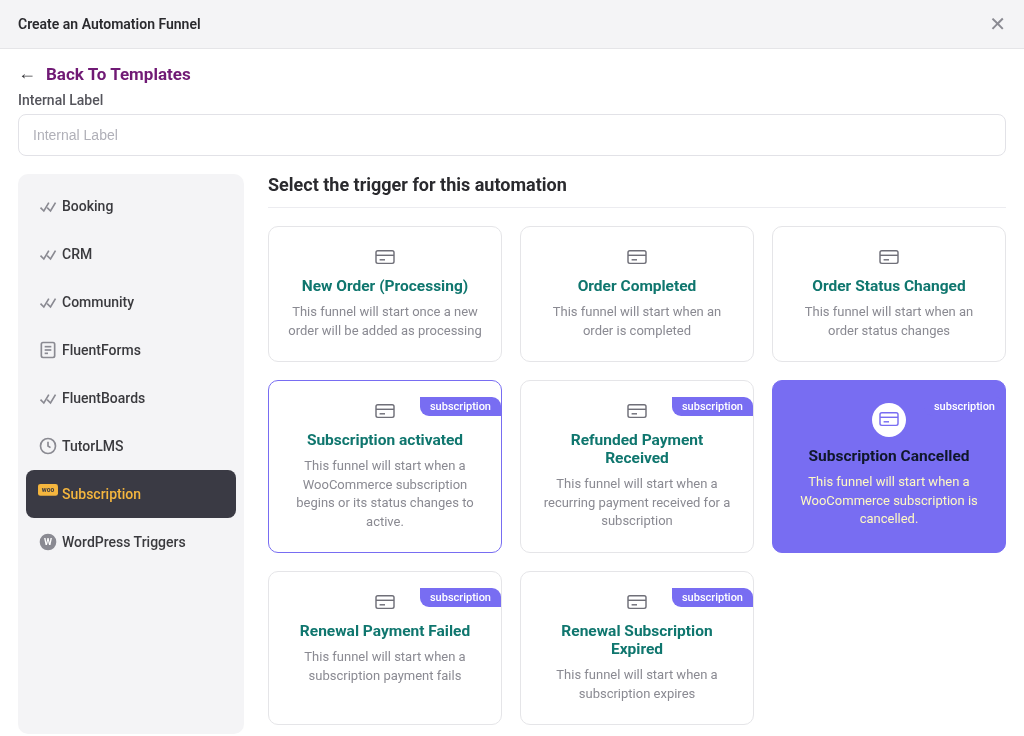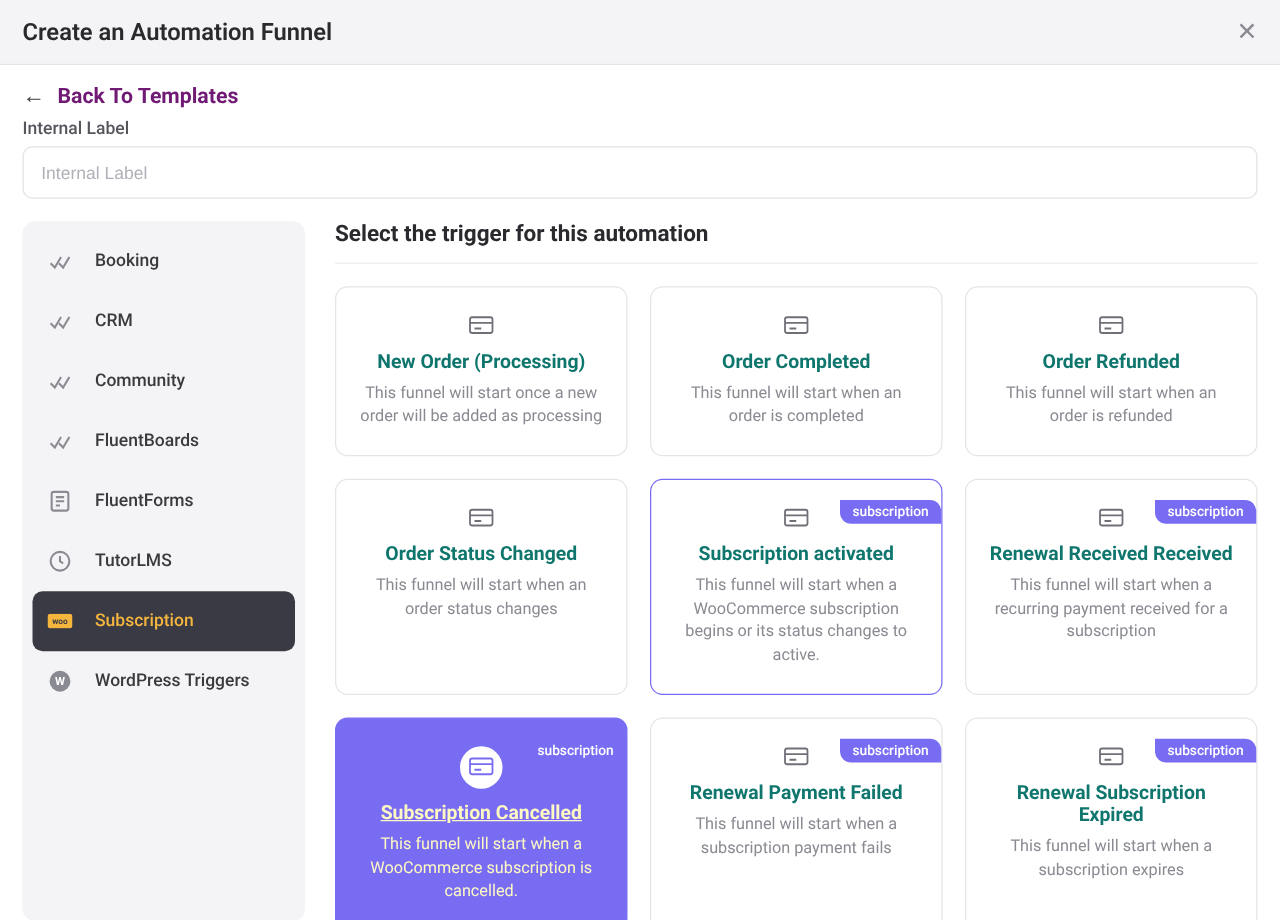--- a/index.html
+++ b/index.html
@@ -17,21 +17,21 @@
 }
 .modal-header {
   display: flex;
   align-items: center;
   justify-content: space-between;
   padding: 14px 18px;
   background: #f4f4f6;
   border-bottom: 1px solid #e5e5e8;
 }
 .modal-title {
-  font-size: 19px;
+  font-size: 14px;
   font-weight: 600;
   color: #2a2a2e;
 }
 .close-btn {
   color: #8a8a92;
   font-size: 20px;
   line-height: 1;
   cursor: pointer;
   background: none;
   border: none;
@@ -82,37 +82,37 @@
 .sidebar {
   width: 226px;
   background: #f4f4f6;
   border-radius: 10px;
   padding: 8px 8px;
   flex-shrink: 0;
 }
 .side-item {
   display: flex;
   align-items: center;
-  gap: 18px;
+  gap: 4px;
   padding: 14px 12px;
   border-radius: 8px;
   cursor: pointer;
   font-size: 14px;
   font-weight: 500;
   color: #3a3a3e;
 }
 .side-item.active {
   background: #3a3a44;
   color: #f5b63e;
 }
 .side-icon {
   width: 20px;
   height: 20px;
   display: inline-flex;
-  align-items: center;
+  align-items: flex-start;
   justify-content: center;
   color: #8a8a92;
 }
 .side-item.active .side-icon {
   color: #f5b63e;
 }
 .main {
   flex: 1;
 }
 .section-title {
@@ -156,21 +156,21 @@
   color: #8a8a92;
   line-height: 1.45;
 }
 .card.highlight {
   border-color: #786df2;
 }
 .card.selected {
   background: #786df2;
   border-color: #786df2;
 }
-.card.selected .card-title { color: #fef9c3; text-decoration: underline; }
+.card.selected .card-title { color: #0f172a; }
 .card.selected .card-desc { color: #fef9c3; }
 .card.selected .card-icon {
   width: 34px;
   height: 34px;
   border-radius: 50%;
   background: #fff;
   color: #786df2;
 }
 .badge {
   position: absolute;
@@ -235,40 +235,40 @@
           <svg viewBox="0 0 24 24" fill="none" stroke="#8a8a92" stroke-width="2">
             <path d="M3 14l4 4L13 8"></path>
             <path d="M11 14l4 4L21 8"></path>
           </svg>
         </span>
         <span>Community</span>
       </div>
       <div class="side-item">
         <span class="side-icon">
           <svg viewBox="0 0 24 24" fill="none" stroke="#8a8a92" stroke-width="2">
-            <path d="M3 14l4 4L13 8"></path>
-            <path d="M11 14l4 4L21 8"></path>
-          </svg>
-        </span>
-        <span>FluentBoards</span>
-      </div>
-      <div class="side-item">
-        <span class="side-icon">
-          <svg viewBox="0 0 24 24" fill="none" stroke="#8a8a92" stroke-width="2">
             <rect x="4" y="3" width="16" height="18" rx="2"></rect>
             <line x1="8" y1="8" x2="16" y2="8"></line>
             <line x1="8" y1="12" x2="16" y2="12"></line>
             <line x1="8" y1="16" x2="12" y2="16"></line>
           </svg>
         </span>
         <span>FluentForms</span>
       </div>
       <div class="side-item">
         <span class="side-icon">
           <svg viewBox="0 0 24 24" fill="none" stroke="#8a8a92" stroke-width="2">
+            <path d="M3 14l4 4L13 8"></path>
+            <path d="M11 14l4 4L21 8"></path>
+          </svg>
+        </span>
+        <span>FluentBoards</span>
+      </div>
+      <div class="side-item">
+        <span class="side-icon">
+          <svg viewBox="0 0 24 24" fill="none" stroke="#8a8a92" stroke-width="2">
             <circle cx="12" cy="12" r="9"></circle>
             <path d="M12 7v5l3 2"></path>
           </svg>
         </span>
         <span>TutorLMS</span>
       </div>
       <div class="side-item active">
         <span class="side-icon">
           <svg viewBox="0 0 24 14">
             <rect x="0" y="0" width="24" height="14" rx="3" fill="#f5b63e"></rect>
@@ -305,42 +305,35 @@
               <line x1="2" y1="7" x2="22" y2="7"></line>
               <line x1="6" y1="12" x2="12" y2="12"></line>
             </svg>
           </div><div class="card-title">Order Completed</div><div class="card-desc">This funnel will start when an order is completed</div></div>
         <div class="card"><div class="card-icon ic-card">
             <svg viewBox="0 0 24 20" fill="none" stroke="currentColor" stroke-width="1.6">
               <rect x="2" y="2" width="20" height="14" rx="2"></rect>
               <line x1="2" y1="7" x2="22" y2="7"></line>
               <line x1="6" y1="12" x2="12" y2="12"></line>
             </svg>
-          </div><div class="card-title">Order Refunded</div><div class="card-desc">This funnel will start when an order is refunded</div></div>
-        <div class="card"><div class="card-icon ic-card">
-            <svg viewBox="0 0 24 20" fill="none" stroke="currentColor" stroke-width="1.6">
-              <rect x="2" y="2" width="20" height="14" rx="2"></rect>
-              <line x1="2" y1="7" x2="22" y2="7"></line>
-              <line x1="6" y1="12" x2="12" y2="12"></line>
-            </svg>
           </div><div class="card-title">Order Status Changed</div><div class="card-desc">This funnel will start when an order status changes</div></div>
         <div class="card highlight"><div class="badge">subscription</div><div class="card-icon ic-card">
             <svg viewBox="0 0 24 20" fill="none" stroke="currentColor" stroke-width="1.6">
               <rect x="2" y="2" width="20" height="14" rx="2"></rect>
               <line x1="2" y1="7" x2="22" y2="7"></line>
               <line x1="6" y1="12" x2="12" y2="12"></line>
             </svg>
           </div><div class="card-title">Subscription activated</div><div class="card-desc">This funnel will start when a WooCommerce subscription begins or its status changes to active.</div></div>
         <div class="card"><div class="badge">subscription</div><div class="card-icon ic-card">
             <svg viewBox="0 0 24 20" fill="none" stroke="currentColor" stroke-width="1.6">
               <rect x="2" y="2" width="20" height="14" rx="2"></rect>
               <line x1="2" y1="7" x2="22" y2="7"></line>
               <line x1="6" y1="12" x2="12" y2="12"></line>
             </svg>
-          </div><div class="card-title">Renewal Received Received</div><div class="card-desc">This funnel will start when a recurring payment received for a subscription</div></div>
+          </div><div class="card-title">Refunded Payment Received</div><div class="card-desc">This funnel will start when a recurring payment received for a subscription</div></div>
         <div class="card selected"><div class="badge">subscription</div><div class="card-icon ic-card">
             <svg viewBox="0 0 24 20" fill="none" stroke="currentColor" stroke-width="1.6">
               <rect x="2" y="2" width="20" height="14" rx="2"></rect>
               <line x1="2" y1="7" x2="22" y2="7"></line>
               <line x1="6" y1="12" x2="12" y2="12"></line>
             </svg>
           </div><div class="card-title">Subscription Cancelled</div><div class="card-desc">This funnel will start when a WooCommerce subscription is cancelled.</div></div>
         <div class="card"><div class="badge">subscription</div><div class="card-icon ic-card">
             <svg viewBox="0 0 24 20" fill="none" stroke="currentColor" stroke-width="1.6">
               <rect x="2" y="2" width="20" height="14" rx="2"></rect>

